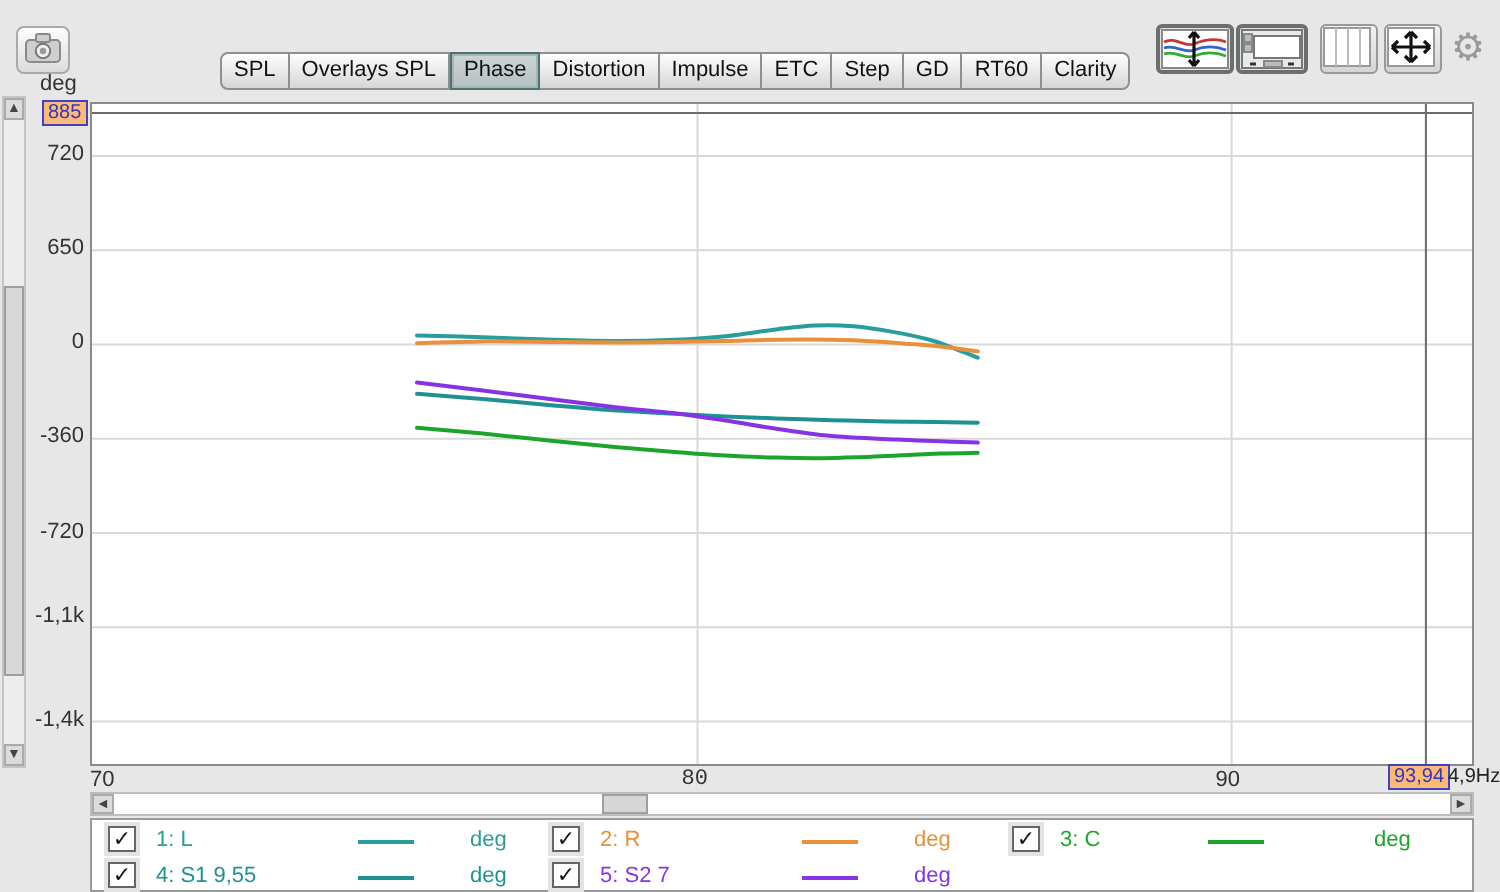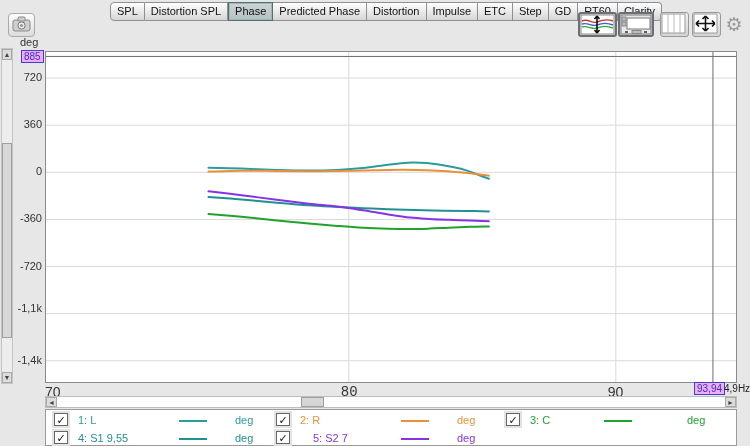--- a/index.html
+++ b/index.html
@@ -14,21 +14,21 @@
   .win-btn { position:absolute; top:0; width:12px; height:10px; font-size:8px; line-height:9px; text-align:center; color:#333; }
   .win-max { right:40px; } .win-close { right:8px; }
 
   
   .camera-btn { position:absolute; left:8px; top:13px; width:27px; height:24px; border:1px solid #aaa; border-radius:4px;
     background:linear-gradient(#fdfdfd,#dcdcdc); }
 
   .y-unit { position:absolute; left:20px; top:36px; font-size:11px; color:#333; }
 
   
-  .tabstrip { position:absolute; left:110px; top:2px; height:19px; display:flex; }
+  .tabstrip { position:absolute; left:110px; top:26px; height:19px; display:flex; }
   .tab { height:19px; padding:0 6px; font-size:11px; line-height:17px; color:#111; border:1px solid #8f8f8f; border-left:none;
     background:linear-gradient(#fefefe,#d6d6d6); white-space:nowrap; }
   .tab:first-child { border-left:1px solid #8f8f8f; border-radius:4px 0 0 4px; }
   .tab:last-child { border-radius:0 4px 4px 0; }
   .tab.selected { background:linear-gradient(#ccd4d6,#b7c0c2); border:1px solid #51706e; box-shadow:inset 0 0 0 1px #9fb7b5; }
 
   
   .tool-btn { position:absolute; top:12px; height:25px; border:1px solid #999; border-radius:3px; background:linear-gradient(#f2f2f2,#d5d5d5); }
   .tool-btn.pressed { border:2px solid #6b6f71; background:#dfe3e4; }
   .gear { position:absolute; top:13px; left:722px; width:24px; height:24px; font-size:19px; line-height:24px; color:#9a9a9a; text-align:center; }
@@ -38,22 +38,22 @@
   .vscroll .arrow { position:absolute; left:0; width:10px; height:11px; background:#dcdcdc; border:1px solid #aaa; font-size:7px; line-height:10px; text-align:center; color:#444; }
   .vscroll .up { top:0; } .vscroll .down { bottom:0; }
   .vscroll .thumb { position:absolute; left:0; top:94px; width:10px; height:195px; background:#d8d8d8; border:1px solid #9f9f9f; }
 
   
   .plot { position:absolute; left:45px; top:51px; width:692px; height:332px; background:#fff; border:1px solid #8a8a8a; }
   .plot svg { position:absolute; left:0; top:0; }
 
   
   .ytick { position:absolute; left:14px; width:28px; font-size:11px; color:#333; text-align:right; }
-  .xtick { position:absolute; top:384px; font-size:14px; color:#333; }
-  .cursor-box { position:absolute; border:1px solid #4040c8; color:#3535c0; background:#f0abfc; font-size:10px; padding:0 2px; line-height:11px; }
+  .xtick { position:absolute; top:384px; font-size:11px; color:#333; }
+  .cursor-box { position:absolute; border:1px solid #4040c8; color:#3535c0; background:#fdba74; font-size:10px; padding:0 2px; line-height:11px; }
   .ycursor { left:21px; top:50px; }
   .xcursor { left:694px; top:382px; }
   .x-right-label { position:absolute; left:724px; top:383px; font-size:10px; color:#222; }
 
   
   .hscroll { position:absolute; left:45px; top:396px; width:692px; height:12px; background:#fff; border:1px solid #bdbdbd; }
   .hscroll .arrow { position:absolute; top:0; width:11px; height:10px; background:#dcdcdc; border:1px solid #aaa; font-size:7px; line-height:9px; text-align:center; color:#444; }
   .hscroll .left { left:0; } .hscroll .right { right:0; }
   .hscroll .thumb { position:absolute; left:255px; top:0; width:23px; height:10px; background:#d6d6d6; border:1px solid #9f9f9f; }
 
@@ -76,23 +76,22 @@
       <rect x="9" y="3" width="7" height="4" rx="1" fill="#cfcfcf" stroke="#8a8a8a"></rect>
       <circle cx="12.5" cy="11.5" r="3.6" fill="#efefef" stroke="#777"></circle>
       <circle cx="12.5" cy="11.5" r="1.6" fill="#9a9a9a"></circle>
     </svg>
   </div>
 
   <div class="y-unit">deg</div>
 
   <div class="tabstrip" id="tabstrip">
       <div class="tab">SPL</div>
-      <div class="tab">Distortion SPL</div>
+      <div class="tab">Overlays SPL</div>
       <div class="tab selected">Phase</div>
-      <div class="tab">Predicted Phase</div>
       <div class="tab">Distortion</div>
       <div class="tab">Impulse</div>
       <div class="tab">ETC</div>
       <div class="tab">Step</div>
       <div class="tab">GD</div>
       <div class="tab">RT60</div>
       <div class="tab">Clarity</div>
     </div>
 
   <div class="tool-btn pressed" style="left:578px;width:39px;">
@@ -150,21 +149,21 @@
         <path d="M162.5 115.7C167.98333333333335 115.85,184.01666666666668 116.23333333333332,195.4 116.6C206.78333333333333 116.96666666666667,219.58333333333334 117.58333333333334,230.8 117.9C242.01666666666668 118.21666666666667,252.6 118.5,262.7 118.5C272.79999999999995 118.5,282.3666666666667 118.30000000000001,291.4 117.9C300.4333333333333 117.5,308.45 116.96666666666667,316.9 116.1C325.34999999999997 115.23333333333332,334.6666666666667 113.6,342.1 112.7C349.53333333333336 111.80000000000001,355.05 110.96666666666667,361.5 110.7C367.95 110.43333333333334,374.4166666666667 110.58333333333333,380.8 111.1C387.18333333333334 111.61666666666666,393.4666666666667 112.66666666666666,399.8 113.8C406.1333333333333 114.93333333333334,413.40000000000003 116.41666666666667,418.8 117.9C424.2 119.38333333333334,428.18333333333334 121.21666666666667,432.2 122.7C436.21666666666664 124.18333333333334,441.1166666666667 126.11666666666666,442.9 126.8" fill="none" stroke="#2a9c9c" stroke-width="2" stroke-linecap="round"></path>
         <path d="M162.5 119.6C167.98333333333335 119.44999999999999,184.01666666666668 118.8,195.4 118.7C206.78333333333333 118.60000000000001,219.58333333333334 118.9,230.8 119C242.01666666666668 119.1,252.6 119.3,262.7 119.3C272.79999999999995 119.3,282.3666666666667 119.13333333333333,291.4 119C300.4333333333333 118.86666666666667,308.45 118.68333333333334,316.9 118.5C325.34999999999997 118.31666666666666,333.28333333333336 118,342.1 117.9C350.9166666666667 117.80000000000001,361.53333333333336 117.76666666666668,369.8 117.9C378.06666666666666 118.03333333333333,384.43333333333334 118.30000000000001,391.7 118.7C398.96666666666664 119.1,407.09999999999997 119.76666666666667,413.4 120.3C419.7 120.83333333333333,424.5833333333333 121.33333333333334,429.5 121.9C434.4166666666667 122.46666666666667,440.66666666666663 123.4,442.9 123.7" fill="none" stroke="#e8913a" stroke-width="2" stroke-linecap="round"></path>
         <path d="M162.5 161.9C167.98333333333335 162.38333333333333,184.01666666666668 163.70000000000002,195.4 164.8C206.78333333333333 165.9,219.58333333333334 167.36666666666667,230.8 168.5C242.01666666666668 169.63333333333333,252.6 170.68333333333334,262.7 171.6C272.79999999999995 172.51666666666665,282.3666666666667 173.3,291.4 174C300.4333333333333 174.7,308.45 175.33333333333334,316.9 175.8C325.34999999999997 176.26666666666668,334.20000000000005 176.58333333333334,342.1 176.8C350 177.01666666666668,357.40000000000003 177.13333333333333,364.3 177.1C371.2 177.06666666666666,377.1166666666667 176.83333333333331,383.5 176.6C389.8833333333333 176.36666666666667,395.83333333333337 176,402.6 175.7C409.3666666666667 175.39999999999998,417.3833333333334 175.01666666666668,424.1 174.8C430.81666666666666 174.58333333333334,439.76666666666665 174.46666666666667,442.9 174.4" fill="none" stroke="#1ea42c" stroke-width="2" stroke-linecap="round"></path>
         <path d="M162.5 144.9C167.98333333333335 145.33333333333334,184.01666666666668 146.53333333333333,195.4 147.5C206.78333333333333 148.46666666666667,219.58333333333334 149.73333333333332,230.8 150.7C242.01666666666668 151.66666666666666,252.6 152.60000000000002,262.7 153.3C272.79999999999995 154,282.3666666666667 154.41666666666669,291.4 154.9C300.4333333333333 155.38333333333333,308.45 155.81666666666666,316.9 156.2C325.34999999999997 156.58333333333331,333.28333333333336 156.88333333333333,342.1 157.2C350.9166666666667 157.51666666666665,360.6333333333333 157.85,369.8 158.1C378.9666666666667 158.35,388.48333333333335 158.54999999999998,397.1 158.7C405.7166666666667 158.85,413.8666666666667 158.88333333333333,421.5 159C429.1333333333333 159.11666666666667,439.3333333333333 159.33333333333334,442.9 159.4" fill="none" stroke="#1f9093" stroke-width="2" stroke-linecap="round"></path>
         <path d="M162.5 139.3C167.98333333333335 139.95000000000002,184.01666666666668 141.78333333333333,195.4 143.2C206.78333333333333 144.61666666666665,219.58333333333334 146.38333333333335,230.8 147.8C242.01666666666668 149.21666666666667,252.6 150.56666666666666,262.7 151.7C272.79999999999995 152.83333333333331,282.3666666666667 153.5,291.4 154.6C300.4333333333333 155.7,308.45 157,316.9 158.3C325.34999999999997 159.60000000000002,334.20000000000005 161.20000000000002,342.1 162.4C350 163.6,357.40000000000003 164.75,364.3 165.5C371.2 166.25,377.1166666666667 166.51666666666668,383.5 166.9C389.8833333333333 167.28333333333333,395.83333333333337 167.51666666666668,402.6 167.8C409.3666666666667 168.08333333333334,417.3833333333334 168.35,424.1 168.6C430.81666666666666 168.85,439.76666666666665 169.18333333333334,442.9 169.3" fill="none" stroke="#8633e6" stroke-width="2" stroke-linecap="round"></path>
       </svg>
   </div>
 
   <div id="yticks">
       <div class="ytick" style="top: 71.0492px;">720</div>
-      <div class="ytick" style="top: 118.173px;">360</div>
+      <div class="ytick" style="top: 118.173px;">650</div>
       <div class="ytick" style="top: 165.298px;">0</div>
       <div class="ytick" style="top: 212.422px;">-360</div>
       <div class="ytick" style="top: 259.546px;">-720</div>
       <div class="ytick" style="top: 302px;">-1,1k</div>
       <div class="ytick" style="top: 353.794px;">-1,4k</div>
     </div>
   <div id="xticks">
       <div class="xtick" style="left: 45px;">70</div>
       <div class="xtick" style="left: 340.754px; font-family: Liberation Mono, monospace;">80</div>
       <div class="xtick" style="left: 607.802px;">90</div>
@@ -191,18 +190,18 @@
       <div class="lg-unit" style="left: 411px; top: 4px; color: rgb(232, 145, 58);">deg</div>
       <div class="lg-check" style="left: 460px; top: 3px;">✓</div>
       <div class="lg-label" style="left: 484px; top: 4px; color: rgb(30, 164, 44);">3: C</div>
       <div class="lg-swatch" style="left: 558px; top: 10px; background: rgb(30, 164, 44);"></div>
       <div class="lg-unit" style="left: 641px; top: 4px; color: rgb(30, 164, 44);">deg</div>
       <div class="lg-check" style="left: 8px; top: 21px;">✓</div>
       <div class="lg-label" style="left: 32px; top: 22px; color: rgb(31, 144, 147);">4: S1 9,55</div>
       <div class="lg-swatch" style="left: 133px; top: 28px; background: rgb(31, 144, 147);"></div>
       <div class="lg-unit" style="left: 189px; top: 22px; color: rgb(31, 144, 147);">deg</div>
       <div class="lg-check" style="left: 230px; top: 21px;">✓</div>
-      <div class="lg-label" style="left: 267px; top: 22px; color: rgb(134, 51, 230);">5: S2 7</div>
+      <div class="lg-label" style="left: 254px; top: 22px; color: rgb(134, 51, 230);">5: S2 7</div>
       <div class="lg-swatch" style="left: 355px; top: 28px; background: rgb(134, 51, 230);"></div>
       <div class="lg-unit" style="left: 411px; top: 22px; color: rgb(134, 51, 230);">deg</div>
     </div>
 
 </div>
 
 </body></html>

